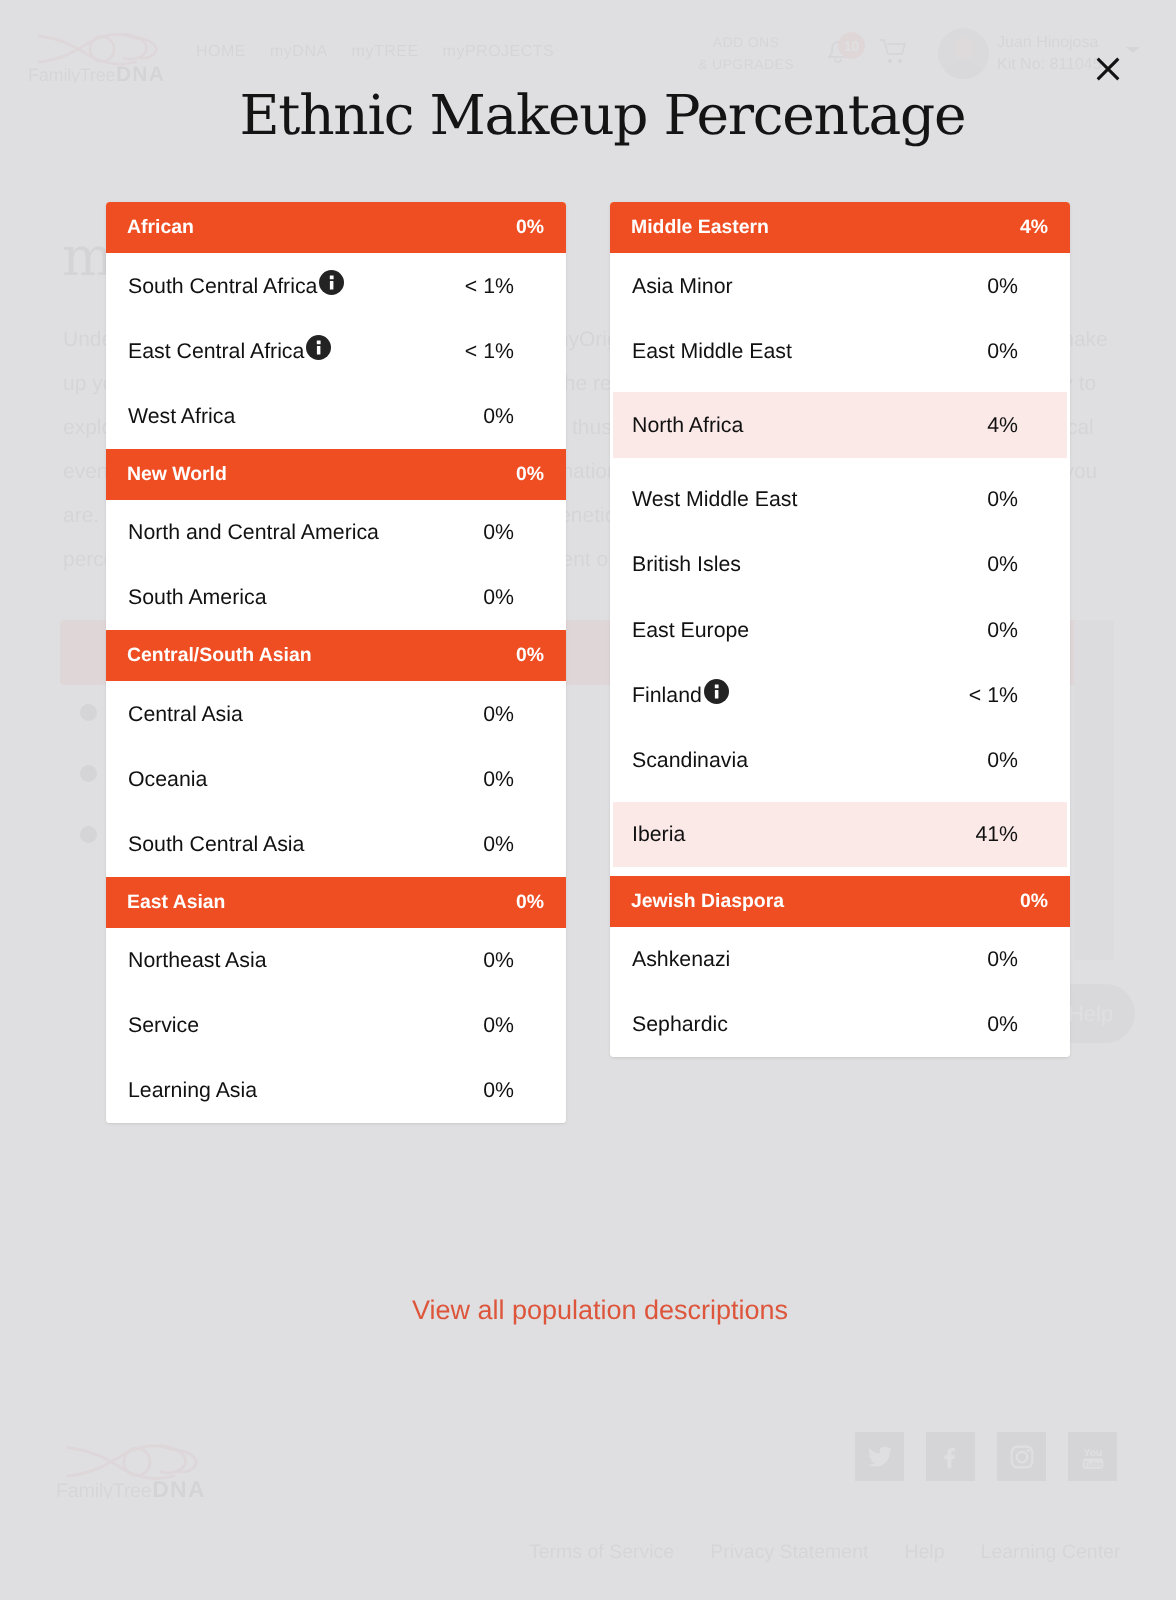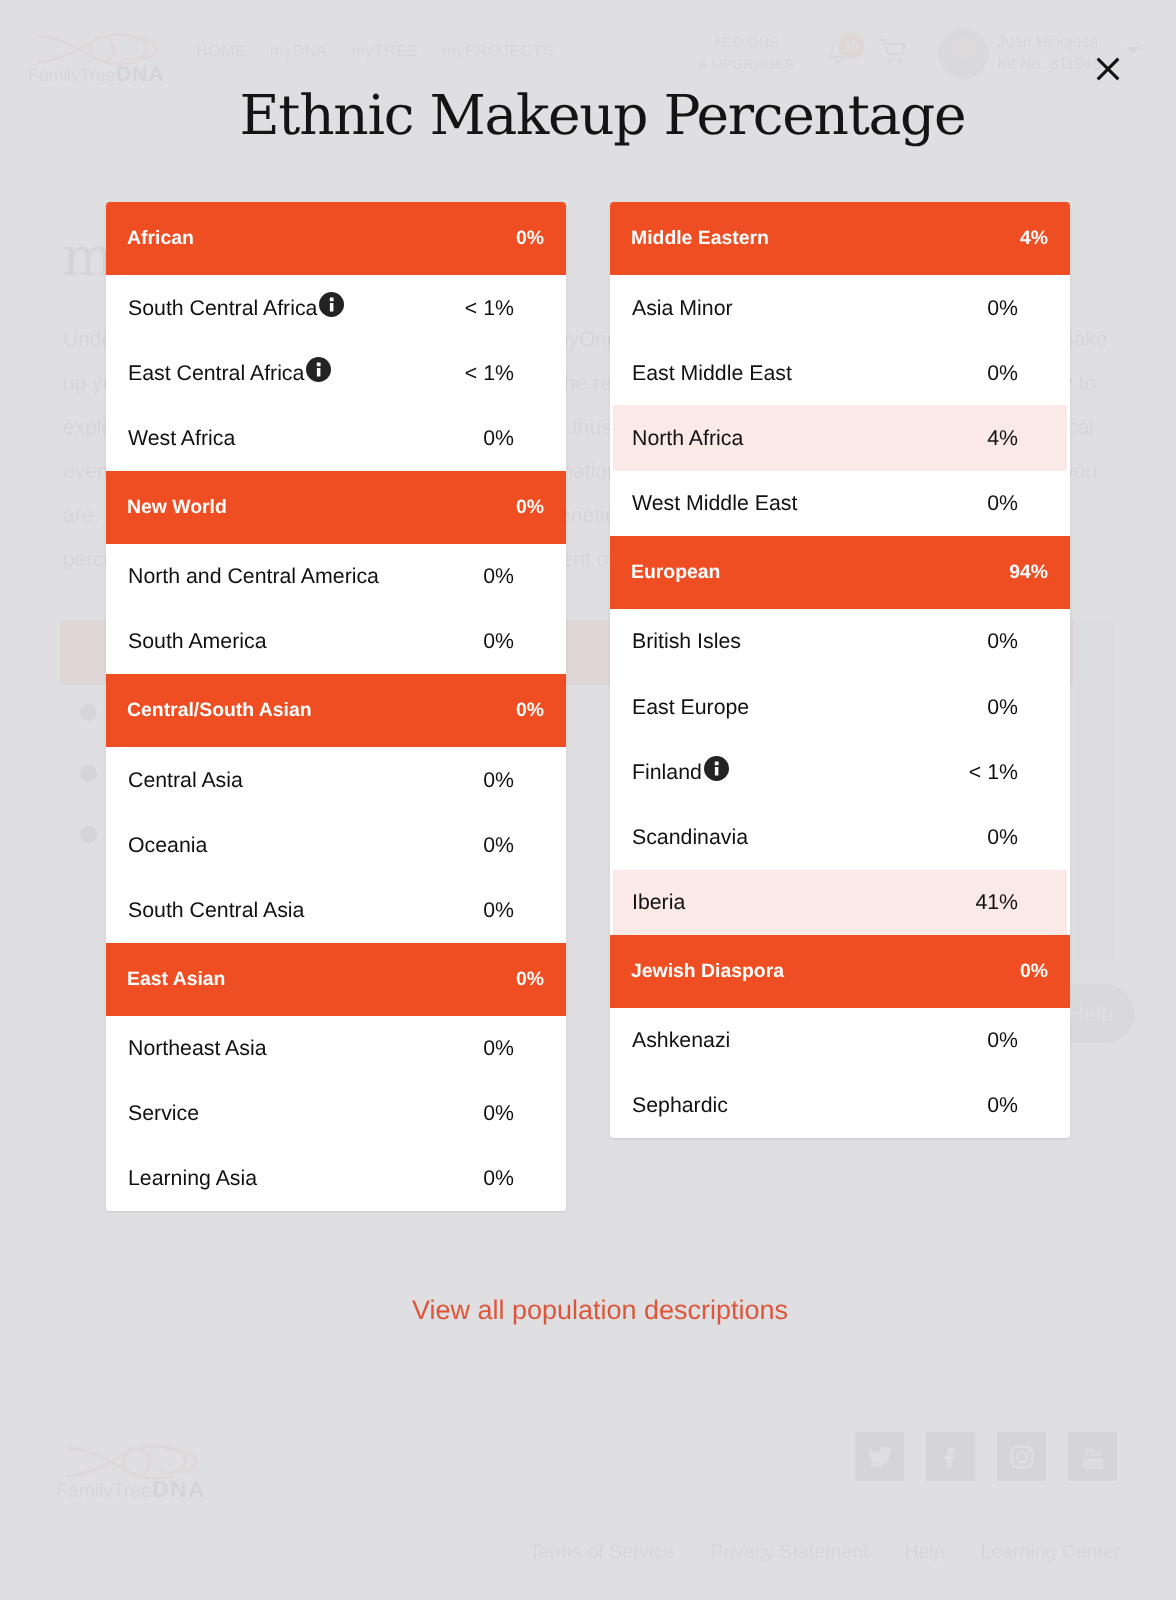--- a/index.html
+++ b/index.html
@@ -58,27 +58,27 @@
 
   
   .overlay{position:absolute;inset:0;background:rgba(222,222,224,0.955);}
   .close-btn{position:absolute;left:1093px;top:54px;width:30px;height:30px;cursor:pointer;}
   .modal-title{position:absolute;left:6px;right:0;top:84px;text-align:center;
                font-family:"DejaVu Serif",serif;font-weight:400;font-size:55px;color:#141414;
                letter-spacing:-1.3px;line-height:62px;text-indent:-1.3px;}
   .cols{position:absolute;left:106px;top:202px;width:964px;display:flex;gap:44px;}
   .col{width:460px;}
   .card{background:#ffffff;border-radius:4px;overflow:hidden;box-shadow:0 1px 3px rgba(0,0,0,0.10);}
-  .grp{height:73px;background:#ef4e23;color:#ffffff;display:flex;align-items:center;
+  .grp{height:51px;background:#ef4e23;color:#ffffff;display:flex;align-items:center;
        justify-content:space-between;padding:0 22px 0 21px;font-size:19.4px;font-weight:700;
        letter-spacing:0;box-sizing:border-box;}
   .rows{background:#ffffff;}
   .row{height:65.2px;display:flex;align-items:center;justify-content:space-between;
        padding:0 52px 0 22px;font-size:21.3px;color:#111111;box-sizing:border-box;line-height:20px;}
-  .row.hl{background:#fbe9e8;margin:0 3px;padding:0 49px 0 19px;}
+  .row.hl{background:#fbe9e8;margin:9px 3px;padding:0 49px 0 19px;}
   .row .lab{display:flex;align-items:center;gap:2px;}
   .info-i{width:25px;height:25px;display:block;flex:0 0 auto;position:relative;top:-3px;}
   .info-i svg{display:block;}
   .viewall{position:absolute;left:0;right:0;top:1294px;text-align:center;
            font-size:27px;color:#dd563c;cursor:pointer;line-height:32px;}
 </style>
 </head>
 <body>
 
 <div class="page">
@@ -345,24 +345,20 @@
               </span>
               <span>4%</span>
             </div>
             <div class="row">
               <span class="lab">
                 <span>West Middle East</span>
               </span>
               <span>0%</span>
             </div>
           </div>
-          <div class="grp">
-            <span>European</span>
-            <span>94%</span>
-          </div>
           <div class="rows">
             <div class="row">
               <span class="lab">
                 <span>British Isles</span>
               </span>
               <span>0%</span>
             </div>
             <div class="row">
               <span class="lab">
                 <span>East Europe</span>

